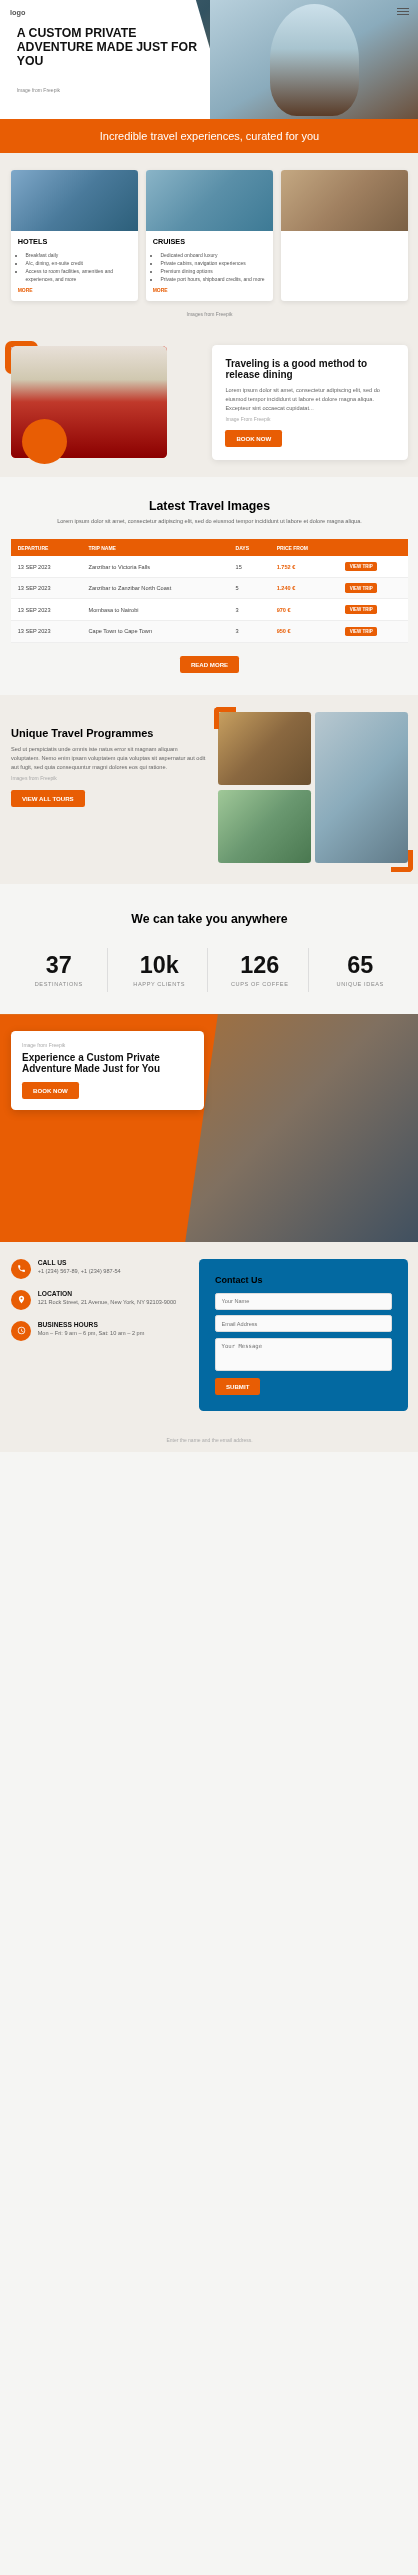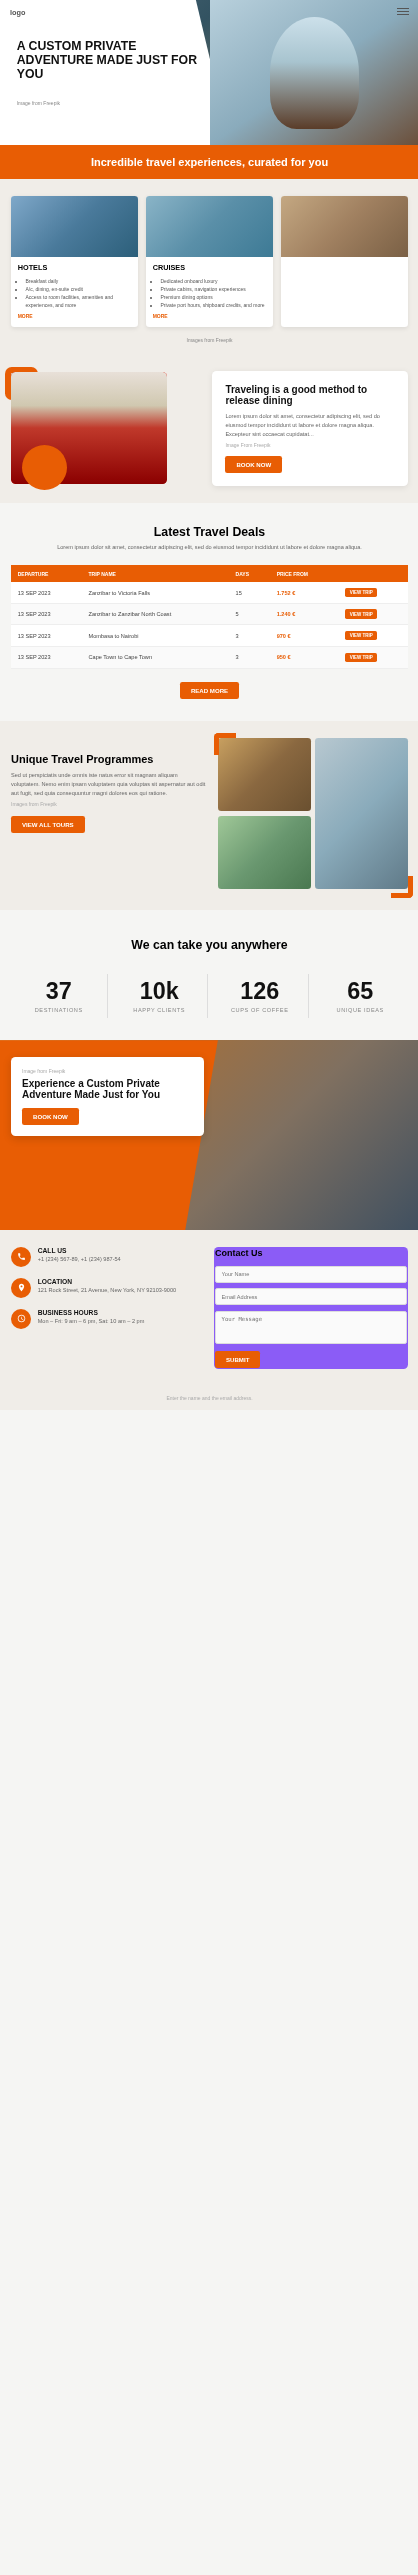--- a/index.html
+++ b/index.html
@@ -2,21 +2,21 @@
 <html style="font-size:9px"><head>
   <meta charset="utf-8">
   <style>
     * { margin: 0; padding: 0; box-sizing: border-box; }
     body { font-family: Arial, sans-serif; background: #f5f5f3; width: 419px; }
 
     
     .hero {
       position: relative;
       background: #1a1a1a;
-      height: 145px;
+      height: 119px;
       display: flex;
       align-items: center;
       overflow: hidden;
     }
     .hero-bg {
       position: absolute; inset: 0;
       background: linear-gradient(135deg, #7a9bb0 0%, #3d6b80 40%, #c8a870 80%, #a0785a 100%);
       opacity: 0.7;
     }
     .hero-overlay {
@@ -52,21 +52,21 @@
       background: linear-gradient(180deg, #cce0ea 0%, #a8c4cf 40%, #5a3c28 100%);
       border-radius: 50% 50% 30% 30%;
     }
 
     
     .tagline-section {
       background: #e85d04;
       padding: 11px 22px;
       text-align: center;
     }
-    .tagline-section h2 { color: white; font-size: 11px; font-weight: 700; }
+    .tagline-section h2 { color: white; font-size: 11px; font-weight: 400; }
 
     
     .cards-section {
       background: #f0ede8;
       padding: 16.7px 11px 11px;
       position: relative;
     }
     .cards-row { display: flex; gap: 7.8px; margin-bottom: 5.6px; }
     .card {
       flex: 1; background: white; border-radius: 3.3px; overflow: hidden;
@@ -233,21 +233,21 @@
       border-right: 0.6px solid #ddd;
       padding: 5.6px 11px;
     }
     .stat-item:last-child { border-right: none; }
     .stat-number { font-size: 23.4px; font-weight: 700; color: #111; line-height: 1; }
     .stat-label { font-size: 5.6px; color: #888; text-transform: uppercase; margin-top: 3.3px; letter-spacing: 0.6px; }
 
     
     .adventure-section {
       position: relative;
-      height: 190px;
+      height: 228px;
       overflow: hidden;
     }
     .adventure-bg {
       position: absolute; inset: 0;
       background: linear-gradient(135deg, #c8a060 0%, #a07040 30%, #807060 60%, #405060 100%);
     }
     .adventure-overlay {
       position: absolute; left: 0; top: 0; bottom: 0; width: 52%;
       background: #e85d04;
       clip-path: polygon(0 0, 100% 0, 85% 100%, 0 100%);
@@ -277,21 +277,21 @@
     .contact-icon {
       width: 20px; height: 20px;
       background: #e85d04;
       border-radius: 50%;
       display: flex; align-items: center; justify-content: center;
       flex-shrink: 0;
     }
     .contact-icon svg { fill: white; }
     .contact-label { font-size: 6.7px; font-weight: 700; color: #111; margin-bottom: 1.1px; }
     .contact-val { font-size: 5.6px; color: #666; line-height: 1.5; }
-    .contact-right { flex: 1; background: #8b5cf6; border-radius: 4.5px; padding: 1px; }
+    .contact-right { flex: 1; background: #0369a1; border-radius: 4.5px; padding: 16px; }
     .contact-right h3 { font-size: 9px; font-weight: 700; margin-bottom: 7.8px; }
     .form-field { margin-bottom: 5.6px; }
     .form-field input, .form-field textarea {
       width: 100%; padding: 4.5px 5.6px; border: 0.6px solid #ddd;
       border-radius: 2.2px; font-size: 5.6px; background: #fafafa;
       outline: none;
     }
     .form-field textarea { height: 33px; resize: none; }
     .footer-note { text-align: center; padding: 9px; font-size: 5px; color: #aaa; background: #f0ede8; }
   </style>
@@ -373,21 +373,21 @@
   </div>
   <div class="stress-content">
     <h2>Traveling is a good method to release dining</h2>
     <p>Lorem ipsum dolor sit amet, consectetur adipiscing elit, sed do eiusmod tempor incididunt ut labore et dolore magna aliqua. Excepteur sint occaecat cupidatat...</p>
     <div class="img-credit">Image From Freepik</div>
     <button class="btn-orange">BOOK NOW</button>
   </div>
 </section>
 
 <section class="deals-section">
-  <h2>Latest Travel Deals</h2>
+  <h2>Latest Travel Images</h2>
   <p class="subtitle">Lorem ipsum dolor sit amet, consectetur adipiscing elit, sed do eiusmod tempor incididunt ut labore et dolore magna aliqua.</p>
   <table class="deals-table">
     <thead>
       <tr>
         <th>DEPARTURE</th>
         <th>TRIP NAME</th>
         <th>DAYS</th>
         <th>PRICE FROM</th>
         <th></th>
       </tr>

